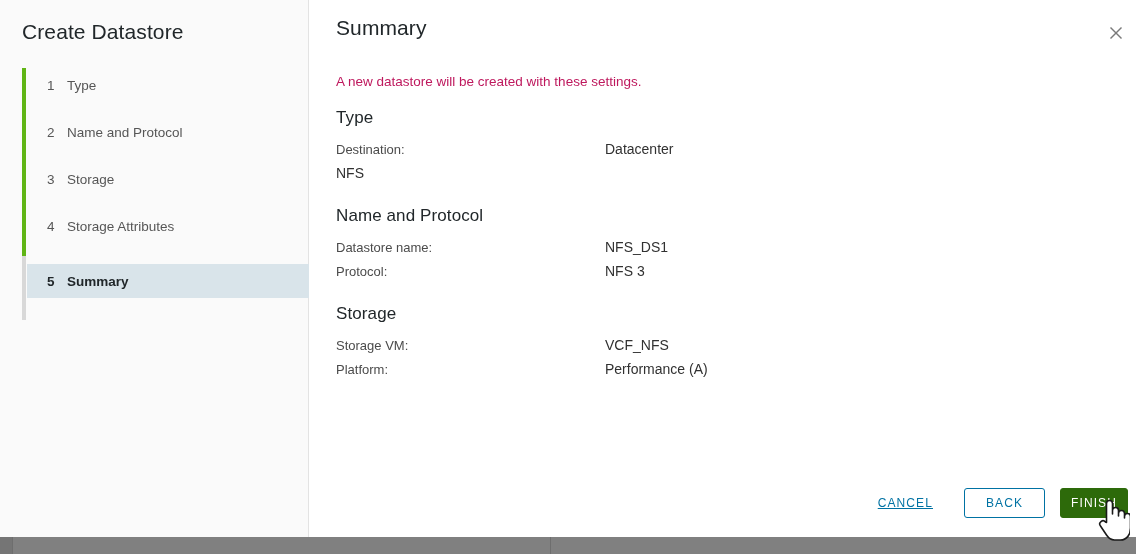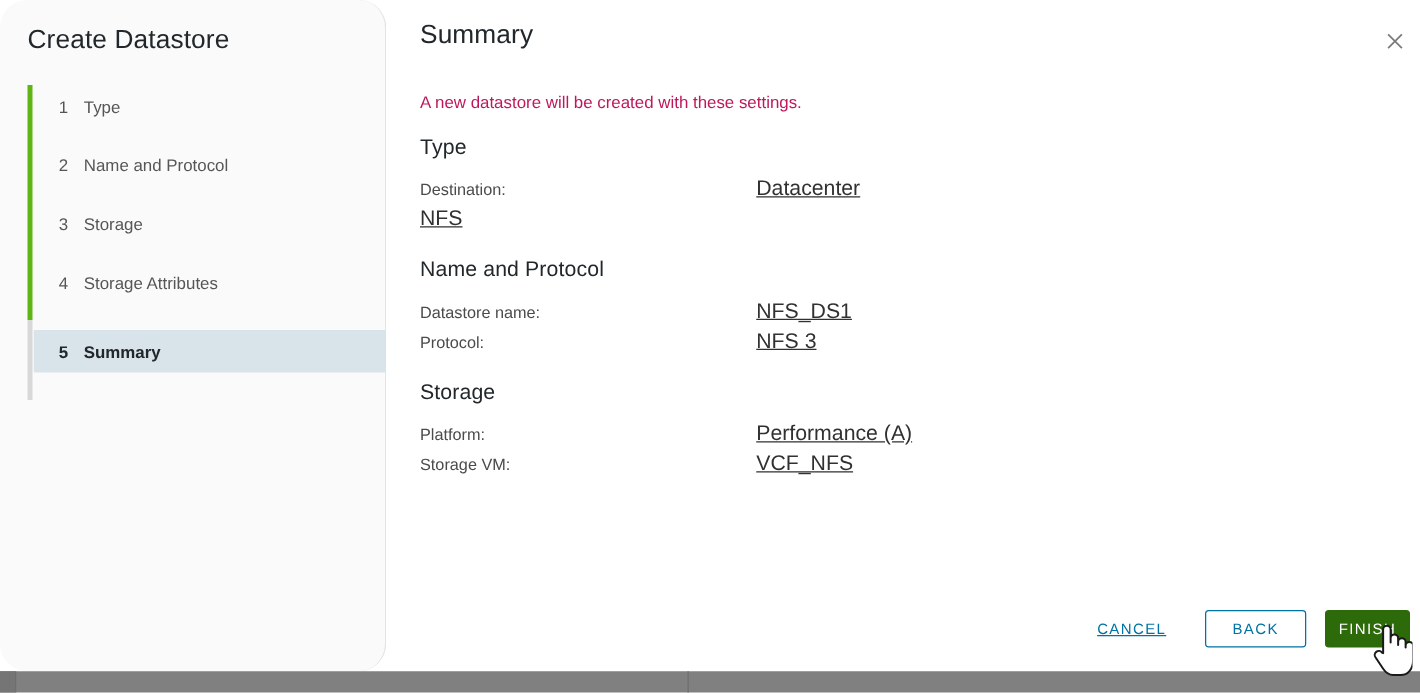--- a/index.html
+++ b/index.html
@@ -23,21 +23,20 @@
   }
 
   
   #left-panel {
     position: relative;
     width: 309px;
     height: 537px;
     background: #fafafa;
     border-right: 1px solid #e3e3e3;
     flex: 0 0 309px;
-    border-radius: 22px;
   }
 
   #wizard-title {
     position: absolute;
     left: 22px;
     top: 20px;
     font-size: 21px;
     font-weight: 400;
     color: #21272a;
     letter-spacing: .1px;
@@ -159,24 +158,23 @@
     align-items: baseline;
     height: 24px;
   }
   .row-label {
     flex: 0 0 269px;
     font-size: 13px;
     font-weight: normal;
     color: #4b4b4b;
   }
   .row-value {
-    font-size: 17px;
+    font-size: 14px;
     font-weight: 400;
     color: #313131;
-    text-decoration: underline;
   }
 
   
   #footer {
     position: absolute;
     right: 8px;
     bottom: 19px;
     display: flex;
     align-items: center;
   }
@@ -322,26 +320,26 @@
         </div>
         <div class="row">
           <span class="row-label">Protocol:</span>
           <span class="row-value">NFS 3</span>
         </div>
       </div>
 
       <div class="section">
         <div class="section-heading">Storage</div>
         <div class="row">
+          <span class="row-label">Storage VM:</span>
+          <span class="row-value">VCF_NFS</span>
+        </div>
+        <div class="row">
           <span class="row-label">Platform:</span>
           <span class="row-value">Performance (A)</span>
-        </div>
-        <div class="row">
-          <span class="row-label">Storage VM:</span>
-          <span class="row-value">VCF_NFS</span>
         </div>
       </div>
 
     </div>
 
     <div id="footer">
       <div class="btn" id="cancel-button">CANCEL</div>
       <div class="btn" id="back-button">BACK</div>
       <div class="btn" id="finish-button">FINISH</div>
     </div>

